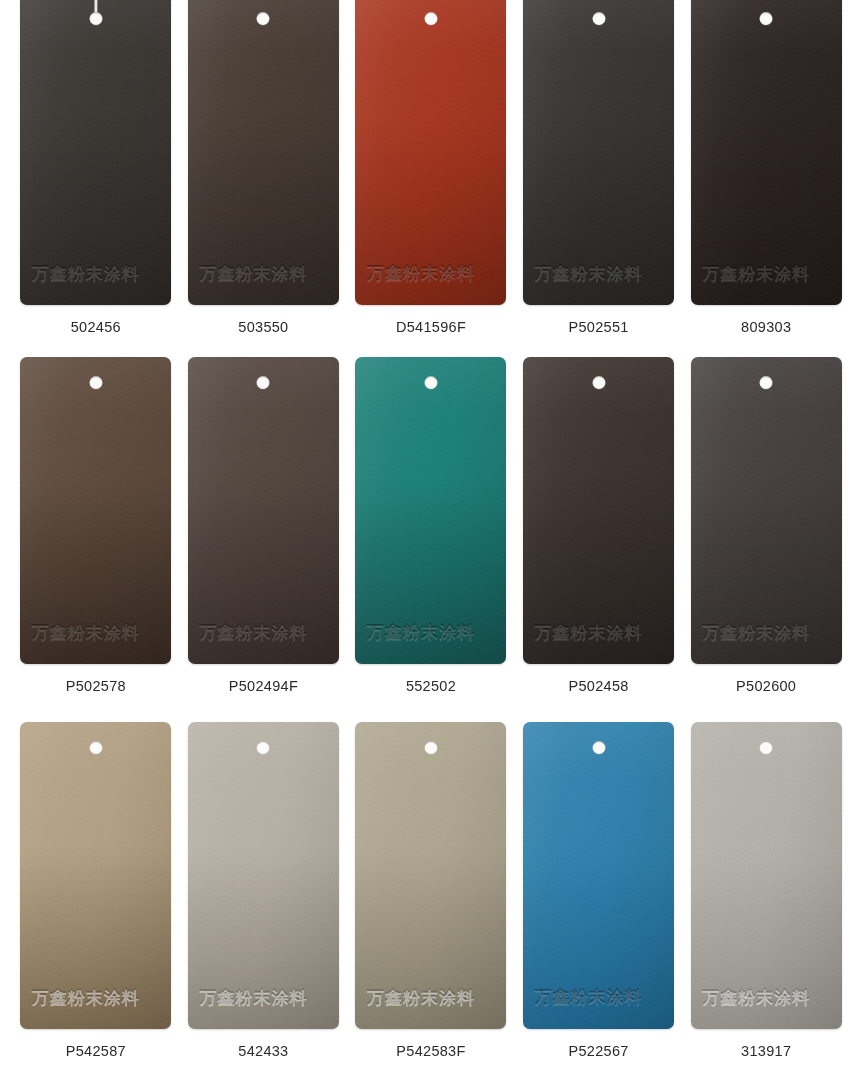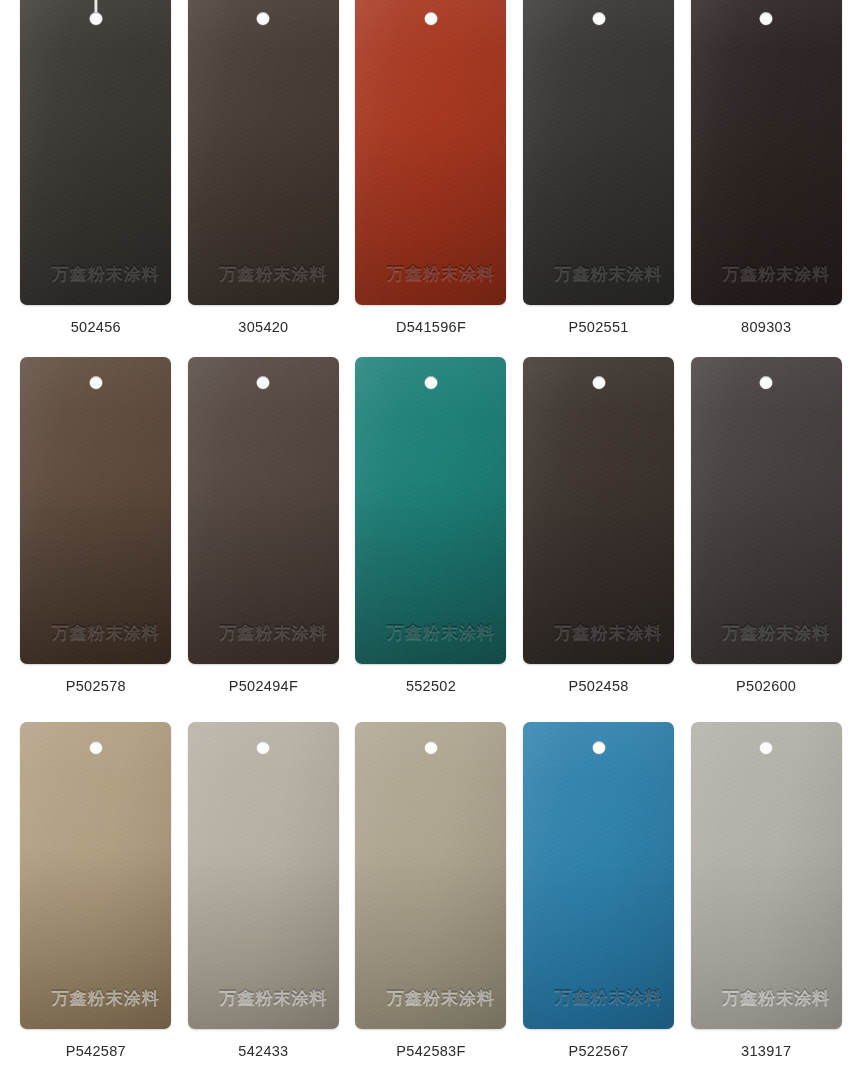--- a/index.html
+++ b/index.html
@@ -119,21 +119,21 @@
     box-shadow: inset 0 0 1px rgba(0,0,0,0.4);
   }
 
   
   .emboss {
     position: absolute;
     left: 50%;
     transform: translateX(-50%);
     bottom: 20px;
     width: 128px;
-    text-align: right;
+    text-align: left;
     font-family: "DejaVu Sans", sans-serif;
     font-size: 17px;
     font-weight: 700;
     letter-spacing: 1px;
     white-space: nowrap;
     color: rgba(255,255,255,0.055);
     text-shadow:
       0 1px 0 rgba(255,255,255,0.16),
       0 -1px 0 rgba(0,0,0,0.26);
     pointer-events: none;
@@ -178,21 +178,21 @@
         <div class="code-label">502456</div>
       </div>
       <div class="swatch-cell">
         <div class="panel h-row1" style="background: linear-gradient(rgb(71, 60, 52) 0%, rgb(71, 60, 52) 40%, rgb(53, 44, 38) 100%);">
           <div class="grain"></div>
           <div class="vgrad"></div>
           <div class="sheen"></div>
           <div class="hole"></div>
           <div class="emboss dark-surface">万鑫粉末涂料</div>
         </div>
-        <div class="code-label">305420</div>
+        <div class="code-label">503550</div>
       </div>
       <div class="swatch-cell">
         <div class="panel h-row1" style="background: linear-gradient(rgb(168, 54, 30) 0%, rgb(168, 54, 30) 40%, rgb(142, 42, 21) 100%);">
           <div class="grain"></div>
           <div class="vgrad"></div>
           <div class="sheen"></div>
           <div class="hole"></div>
           <div class="emboss dark-surface">万鑫粉末涂料</div>
         </div>
         <div class="code-label">D541596F</div>

